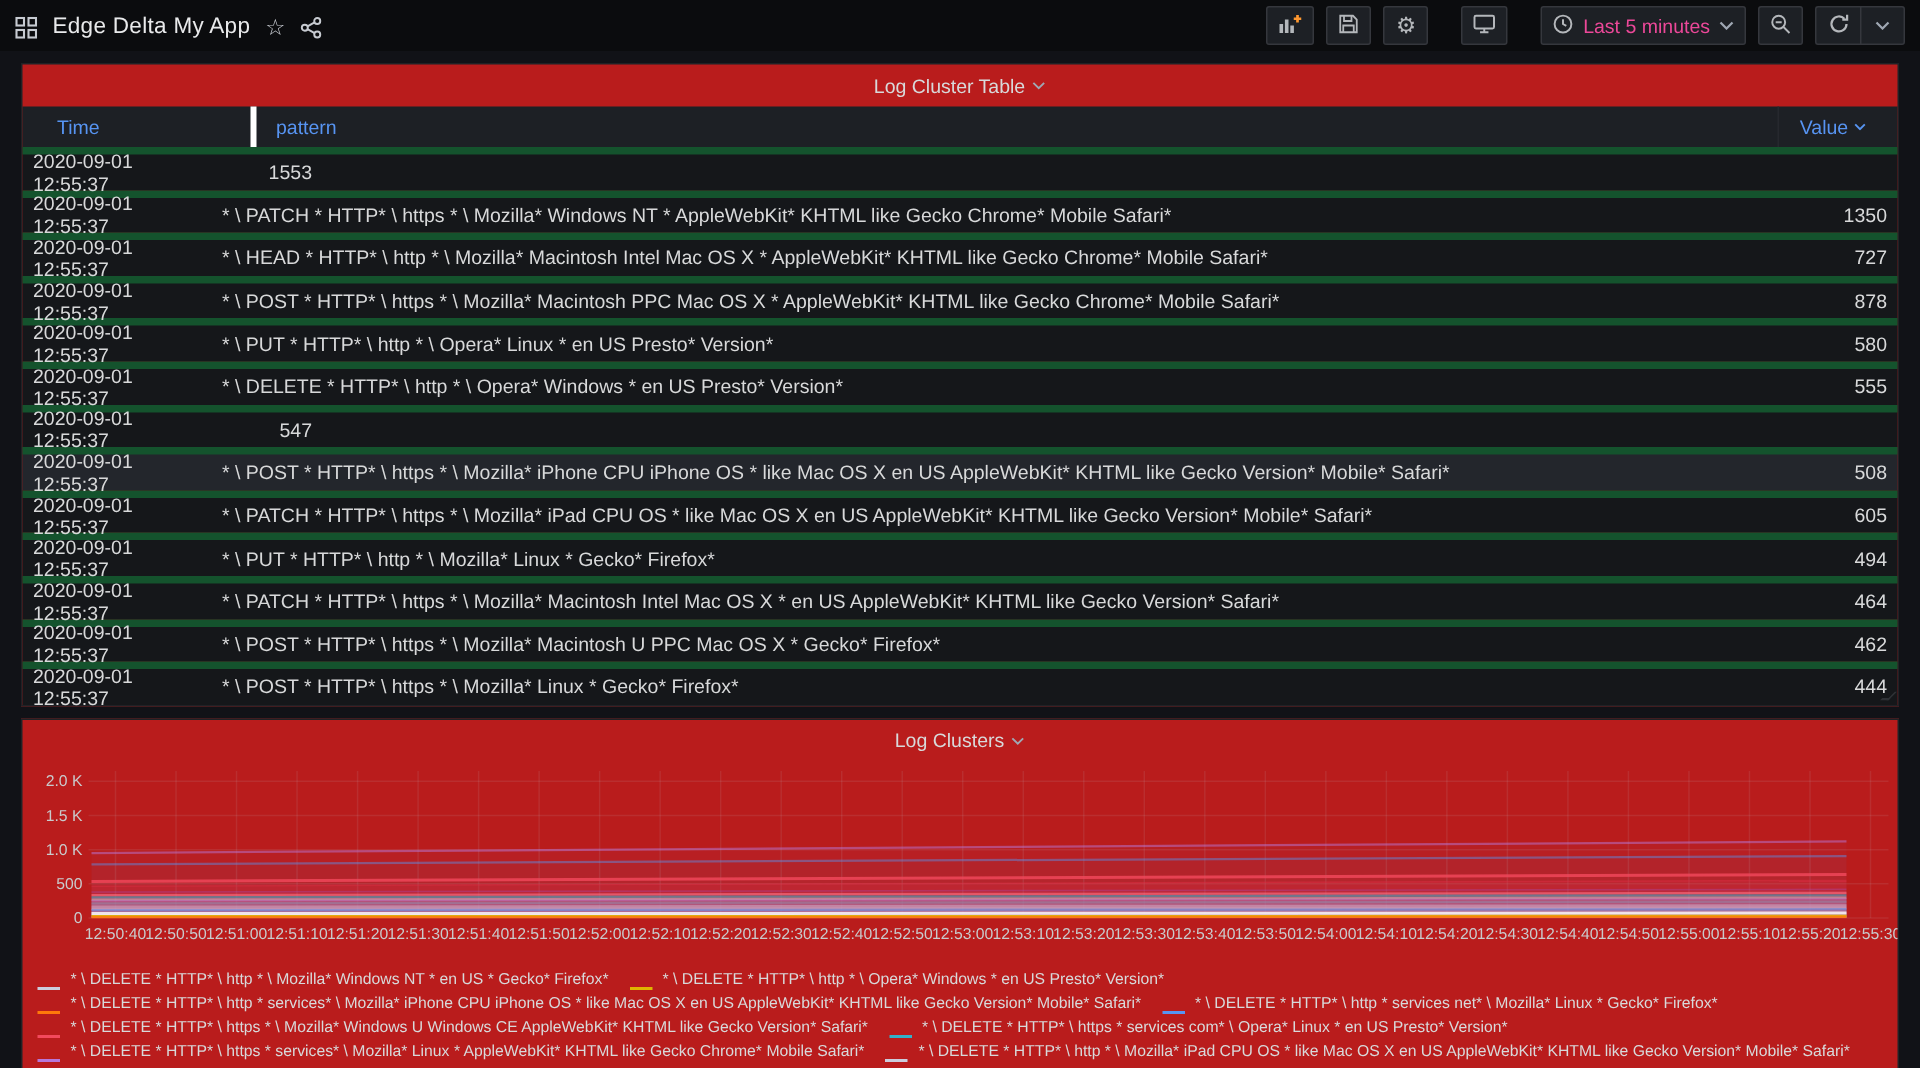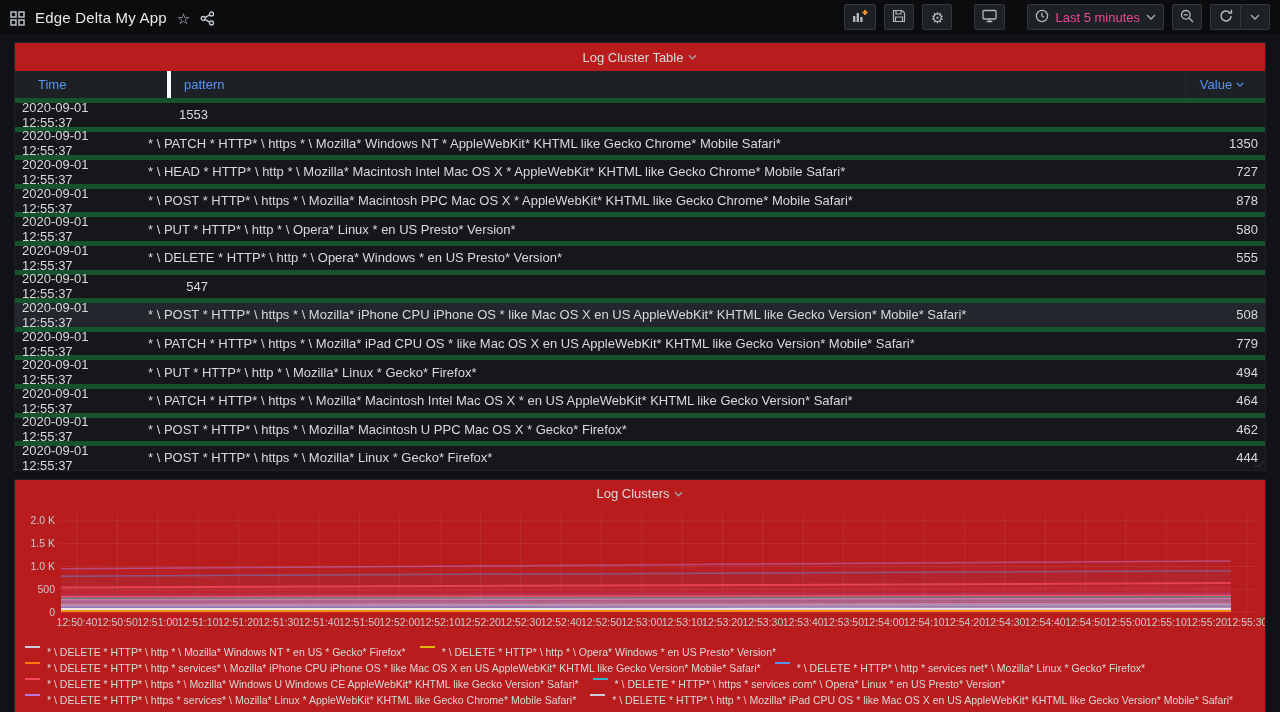--- a/index.html
+++ b/index.html
@@ -52,21 +52,21 @@
   .tbl-row.hl { background:#23262c; }
   .tbl-row .c-time    { width:120px; padding-left:7px; flex:none; color:#d8d9da; }
   .tbl-row .c-pattern { flex:1; padding-left:13px; white-space:nowrap; overflow:hidden; }
   .tbl-row .c-value   { width:80px; padding-right:7px; flex:none; text-align:right; }
   .resize-corner { position:absolute; right:2px; bottom:2px; width:8px; height:8px;
     border-right:2px solid #3a3d42; border-bottom:2px solid #3a3d42; transform:skew(-45deg) scale(.7); opacity:.7; }
 
   
   .chart-panel { margin-top:8px; height:300px; }
   .legend { padding:4px 10px 0 10px; display:flex; flex-wrap:wrap; overflow:hidden; max-height:80px; }
-  .legend-item { display:inline-flex; align-items:flex-start; margin:0 14px 3px 0; font-size:10.5px; color:#d8d9da; line-height:13px; cursor:pointer; white-space:nowrap; }
+  .legend-item { display:inline-flex; align-items:flex-end; margin:0 14px 3px 0; font-size:10.5px; color:#d8d9da; line-height:13px; cursor:pointer; white-space:nowrap; }
   .legend-dash { width:15px; height:2px; margin-right:7px; flex:none; }
 </style>
 </head>
 <body>
 
 <div class="topbar">
   <div class="topbar-left">
     <span class="icon-plain">
       <svg width="15" height="15" viewBox="0 0 15 15">
           <g fill="none" stroke="currentColor" stroke-width="1.4">
@@ -222,21 +222,21 @@
         <div class="c-value">547</div>
       </div>
       <div class="tbl-row hl">
         <div class="c-time">2020-09-01 12:55:37</div>
         <div class="c-pattern">* \ POST * HTTP* \ https * \ Mozilla* iPhone CPU iPhone OS * like Mac OS X en US AppleWebKit* KHTML like Gecko Version* Mobile* Safari*</div>
         <div class="c-value">508</div>
       </div>
       <div class="tbl-row">
         <div class="c-time">2020-09-01 12:55:37</div>
         <div class="c-pattern">* \ PATCH * HTTP* \ https * \ Mozilla* iPad CPU OS * like Mac OS X en US AppleWebKit* KHTML like Gecko Version* Mobile* Safari*</div>
-        <div class="c-value">779</div>
+        <div class="c-value">605</div>
       </div>
       <div class="tbl-row">
         <div class="c-time">2020-09-01 12:55:37</div>
         <div class="c-pattern">* \ PUT * HTTP* \ http * \ Mozilla* Linux * Gecko* Firefox*</div>
         <div class="c-value">494</div>
       </div>
       <div class="tbl-row">
         <div class="c-time">2020-09-01 12:55:37</div>
         <div class="c-pattern">* \ PATCH * HTTP* \ https * \ Mozilla* Macintosh Intel Mac OS X * en US AppleWebKit* KHTML like Gecko Version* Safari*</div>
         <div class="c-value">464</div>

